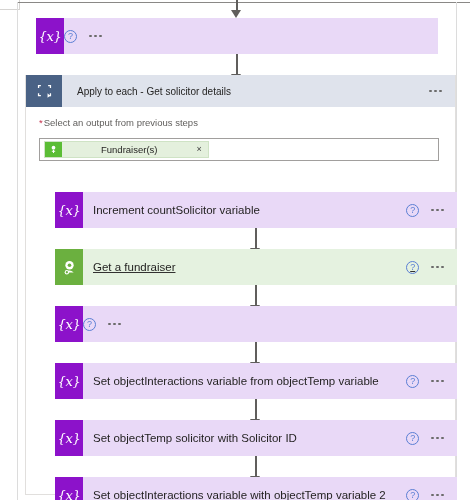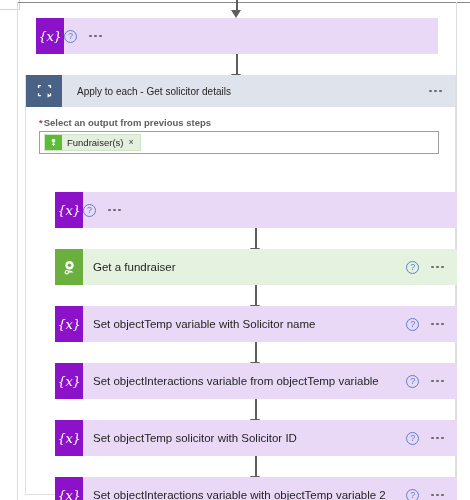--- a/index.html
+++ b/index.html
@@ -93,21 +93,21 @@
 
   
   .card {
     position: absolute;
     display: flex;
     align-items: stretch;
     height: 36px;
     box-sizing: border-box;
   }
   .card.purple { background: #e9d9f7; }
-  .card.green  { background: #e5f2e0; }
+  .card.green  { background: #e5f2e0; text-decoration: underline; }
 
   .card-icon {
     width: 28px;
     min-width: 28px;
     display: flex;
     align-items: center;
     justify-content: center;
     color: #ffffff;
   }
   .card-icon.variables { background: #8c12ca; }
@@ -210,23 +210,22 @@
 
   
   .field-block {
     position: absolute;
     left: 13px;
     width: 400px;
   }
   .field-label {
     font-size: 9.5px;
     color: #605e5c;
-    margin-bottom: 3px;
+    margin-bottom: 10px;
     white-space: nowrap;
-    font-weight: bold;
   }
   .field-label .req {
     color: #c4314b;
     margin-right: 1px;
   }
   .field-box {
     border: 1px solid #a19f9d;
     background: #ffffff;
     height: 23px;
     display: flex;
@@ -234,20 +233,21 @@
     padding-left: 4px;
     box-sizing: border-box;
   }
   .token {
     display: inline-flex;
     align-items: center;
     height: 17px;
     background: #e4f0dd;
     border: 1px solid #cfe3c5;
     box-sizing: border-box;
+    gap: 34px;
   }
   .token-icon {
     width: 17px;
     height: 15px;
     background: #5bbd35;
     display: flex;
     align-items: center;
     justify-content: center;
     margin: 0 5px 0 0;
   }
@@ -339,20 +339,21 @@
               <span class="token-label">Fundraiser(s)</span>
               <span class="token-remove">×</span>
             </div>
           </div>
         </div>
 
         <div class="card purple" style="left:29px; top:85px; width:402px;">
           <div class="card-icon variables">
             <span class="glyph-varx">{x}</span>
           </div>
+          <div class="card-title">Increment countSolicitor variable</div>
           <div class="card-actions">
             <div class="help-icon">?</div>
             <div class="ellipsis-icon">
                 <i></i>
                 <i></i>
                 <i></i>
               </div>
           </div>
         </div>
 
@@ -384,21 +385,20 @@
 
         <div class="connector" style="top:178px;">
           <div class="stem" style="left:229px; height:22px;"></div>
           <div class="head" style="left:224px; top:20px;"></div>
         </div>
 
         <div class="card purple" style="left:29px; top:199px; width:402px;">
           <div class="card-icon variables">
             <span class="glyph-varx">{x}</span>
           </div>
-          <div class="card-title">Set objectTemp variable with Solicitor name</div>
           <div class="card-actions">
             <div class="help-icon">?</div>
             <div class="ellipsis-icon">
                 <i></i>
                 <i></i>
                 <i></i>
               </div>
           </div>
         </div>
 

